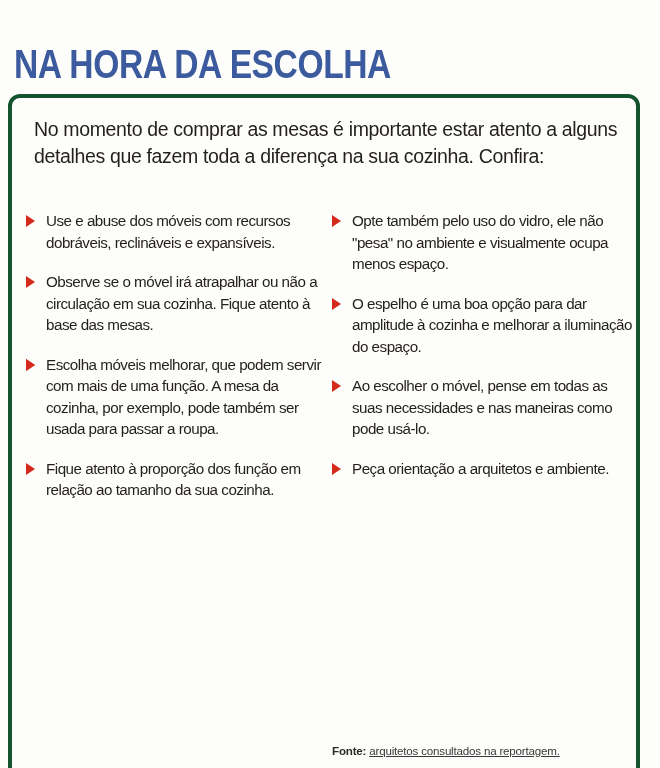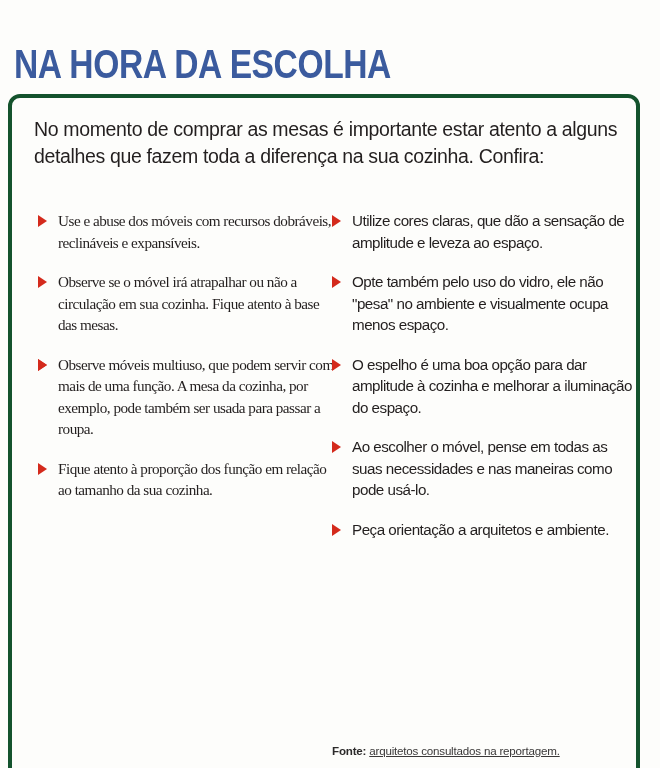--- a/index.html
+++ b/index.html
@@ -70,21 +70,21 @@
     left: 0;
     top: 112px;
     width: 628px;
     height: 580px;
   }
   .col {
     position: absolute;
     top: 0;
     width: 300px;
   }
-  .col-left  { left: 26px; font-family: Liberation Serif, serif; }
+  .col-left  { left: 14px; }
   .col-right { left: 320px; }
 
   .bullet {
     position: relative;
     padding-left: 20px;
     margin-bottom: 17px;
     font-size: 15.2px;
     line-height: 21.5px;
     letter-spacing: -0.5px;
     color: #231f1f;
@@ -138,33 +138,29 @@
         </div>
         <div class="bullet">
           <span class="tri"></span>
           <span>Observe se o móvel irá atrapalhar ou não a circulação em sua cozinha. Fique atento à base das mesas.</span>
         </div>
         <div class="bullet">
           <span class="tri"></span>
         </div>
         <div class="bullet">
           <span class="tri"></span>
-          <span>Observe móveis multiuso, que podem servir com mais de uma função. A mesa da cozinha, por exemplo, pode também ser usada para passar a roupa.</span>
+          <span>Escolha móveis melhorar, que podem servir com mais de uma função. A mesa da cozinha, por exemplo, pode também ser usada para passar a roupa.</span>
         </div>
         <div class="bullet">
           <span class="tri"></span>
           <span>Fique atento à proporção dos função em relação ao tamanho da sua cozinha.</span>
         </div>
       </div>
 
       <div class="col col-right">
-        <div class="bullet">
-          <span class="tri"></span>
-          <span>Utilize cores claras, que dão a sensação de amplitude e leveza ao espaço.</span>
-        </div>
         <div class="bullet">
           <span class="tri"></span>
           <span>Opte também pelo uso do vidro, ele não "pesa" no ambiente e visualmente ocupa menos espaço.</span>
         </div>
         <div class="bullet">
           <span class="tri"></span>
           <span>O espelho é uma boa opção para dar amplitude à cozinha e melhorar a iluminação do espaço.</span>
         </div>
         <div class="bullet">
           <span class="tri"></span>

